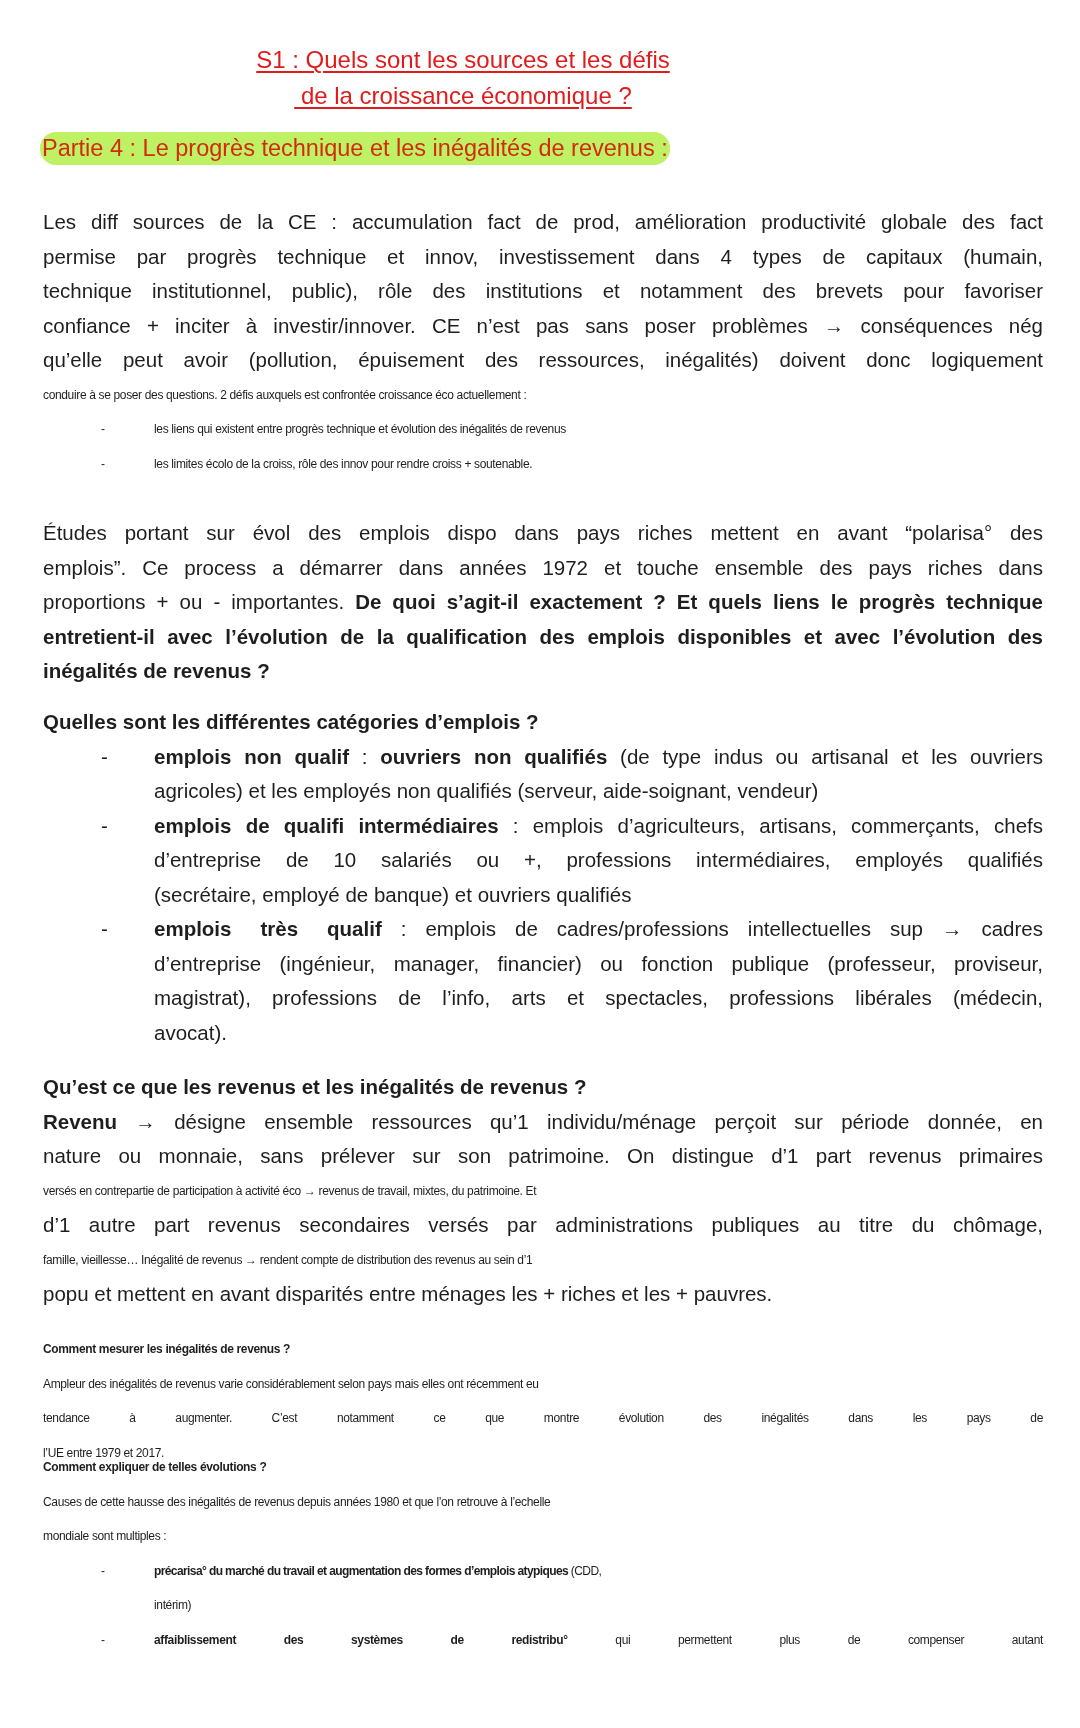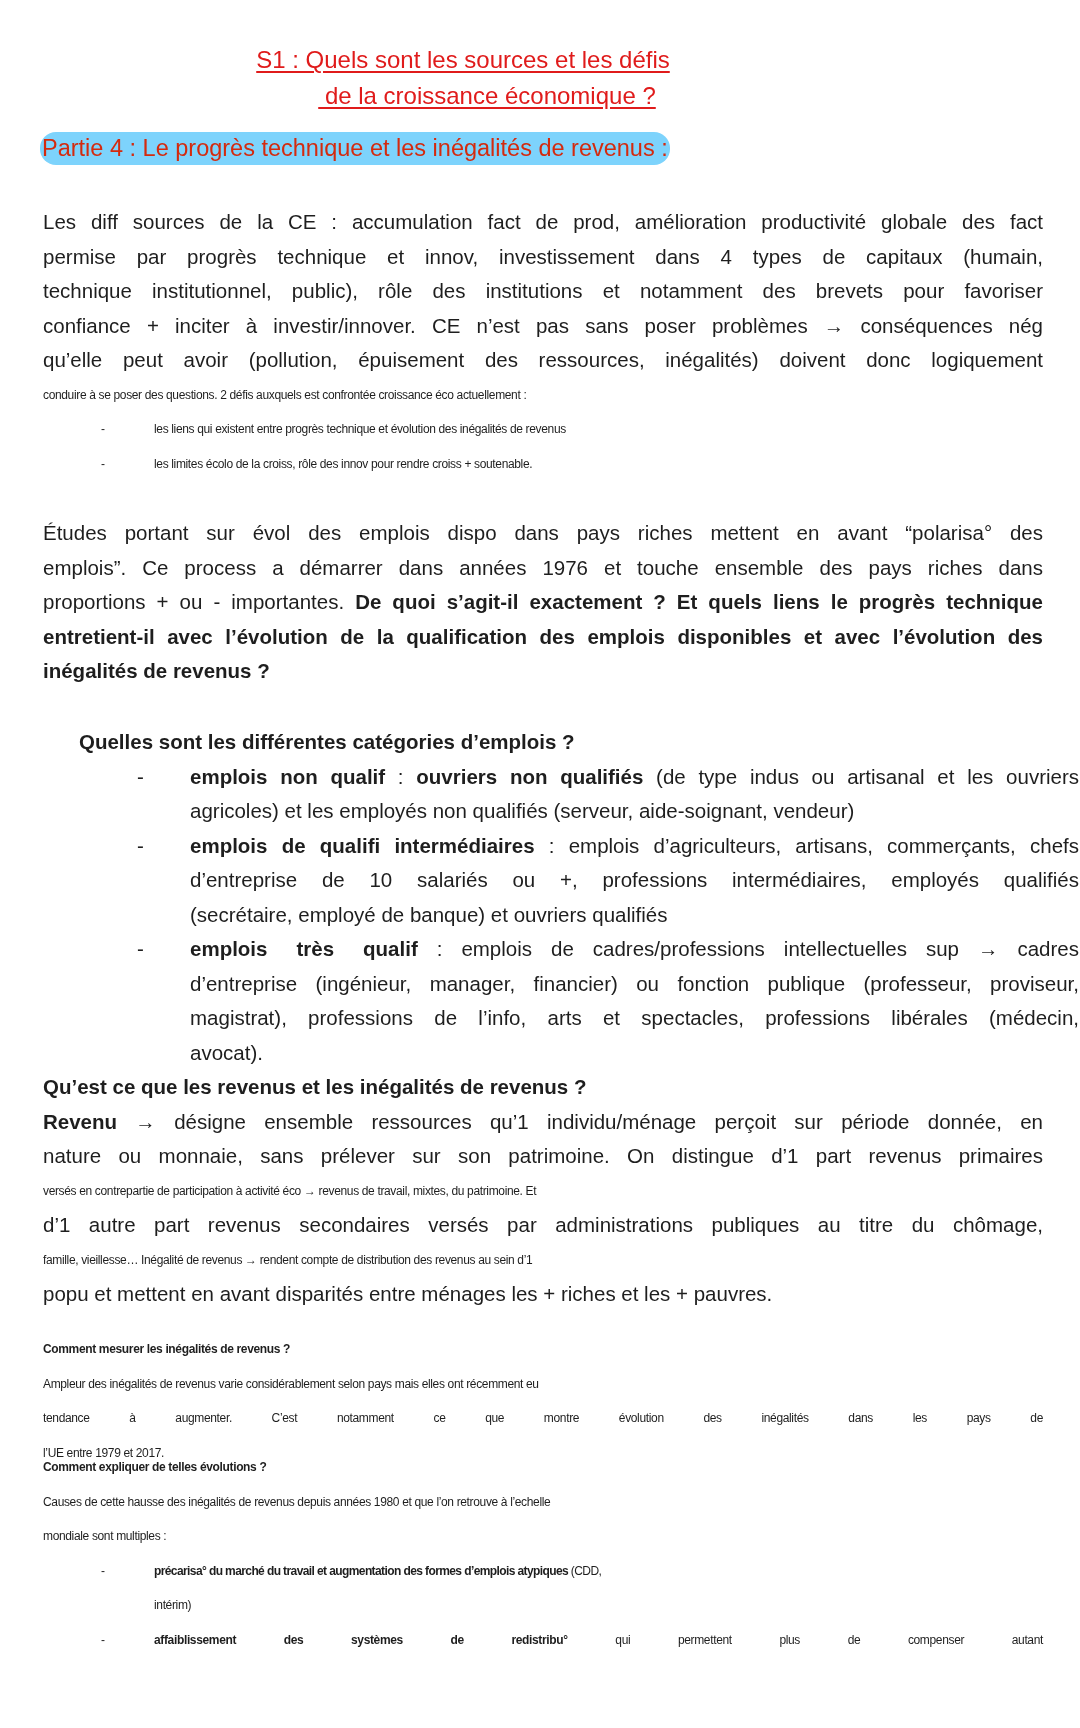--- a/index.html
+++ b/index.html
@@ -4,37 +4,37 @@
   <style>
     html, body { margin: 0; padding: 0; background: #ffffff; }
     body { width: 1080px; height: 1728px; overflow: hidden; position: relative;
            font-family: "Liberation Sans", "DejaVu Sans", sans-serif; color: #1e1e1e; }
     .page { position: absolute; left: 0; top: 0; width: 1080px; height: 1728px; }
     .title-line { position: absolute; left: 0; width: 926px; text-align: center;
                   font-size: 24px; color: #e01b1b; text-decoration: underline; text-underline-offset: 3px; }
     .t1 { top: 46px; }
     .t2 { top: 82px; }
     .partie { position: absolute; left: 40px; top: 132px; font-size: 23.5px; color: #d42a0e;
-              background: #7dd3fc; padding: 2px 2px 3px 2px; line-height: 28px; border-radius: 16px; }
+              background: #bef264; padding: 2px 2px 3px 2px; line-height: 28px; border-radius: 16px; }
     .block { position: absolute; left: 43px; width: 1000px; font-size: 20.5px; line-height: 34.5px; }
     .jline { display: block; text-align: justify; text-align-last: justify; white-space: nowrap; height: 34.5px; }
     .line { display: block; height: 34.5px; white-space: nowrap; }
     .bullet { position: relative; padding-left: 111px; }
     .bullet .dash { position: absolute; left: 58px; top: 0; }
     b, .bold { font-weight: bold; }
     .q { font-weight: bold; }
     .narrow { font-size: 12px; letter-spacing: -0.35px; }
   </style>
 </head>
 <body>
 
 <div class="page">
 
   <div class="title-line t1">S1 : Quels sont les sources et les défis</div>
-  <div class="title-line t2" style="white-space:pre;padding-left:24px;"> de la croissance économique ?</div>
+  <div class="title-line t2" style="white-space:pre;"> de la croissance économique ?</div>
 
   <div class="partie">Partie 4 : Le progrès technique et les inégalités de revenus :</div>
 
   <div class="block" style="top: 205px;">
     <span class="jline">Les diff sources de la CE : accumulation fact de prod, amélioration productivité globale des fact</span>
     <span class="jline">permise par progrès technique et innov, investissement dans 4 types de capitaux (humain,</span>
     <span class="jline">technique institutionnel, public), rôle des institutions et notamment des brevets pour favoriser</span>
     <span class="jline">confiance + inciter à investir/innover. CE n’est pas sans poser problèmes → conséquences nég</span>
     <span class="jline">qu’elle peut avoir (pollution, épuisement des ressources, inégalités) doivent donc logiquement</span>
     <span class="line narrow">conduire à se poser des questions. 2 défis auxquels est confrontée croissance éco actuellement :</span>
@@ -43,27 +43,27 @@
       <span>les liens qui existent entre progrès technique et évolution des inégalités de revenus</span>
     </div>
     <div class="line bullet narrow">
       <span class="dash">-</span>
       <span>les limites écolo de la croiss, rôle des innov pour rendre croiss + soutenable.</span>
     </div>
   </div>
 
   <div class="block" style="top: 516px;">
     <span class="jline">Études portant sur évol des emplois dispo dans pays riches mettent en avant “polarisa° des</span>
-    <span class="jline">emplois”. Ce process a démarrer dans années 1976 et touche ensemble des pays riches dans</span>
+    <span class="jline">emplois”. Ce process a démarrer dans années 1972 et touche ensemble des pays riches dans</span>
     <span class="jline"><span>proportions + ou - importantes. </span><b>De quoi s’agit-il exactement ? Et quels liens le progrès technique</b></span>
     <span class="jline bold">entretient-il avec l’évolution de la qualification des emplois disponibles et avec l’évolution des</span>
     <span class="line bold">inégalités de revenus ?</span>
   </div>
 
-  <div class="block" style="top: 725px; margin-left: 36px;">
+  <div class="block" style="top: 705px;">
     <span class="line q">Quelles sont les différentes catégories d’emplois ?</span>
 
     <div class="bullet">
       <span class="dash">-</span>
       <span class="jline"><b>emplois non qualif</b><span style="white-space:pre;"> : </span><b>ouvriers non qualifiés</b><span style="white-space:pre;"> (de type indus ou artisanal et les ouvriers</span></span>
       <span class="line">agricoles) et les employés non qualifiés (serveur, aide-soignant, vendeur)</span>
     </div>
 
     <div class="bullet">
       <span class="dash">-</span>

